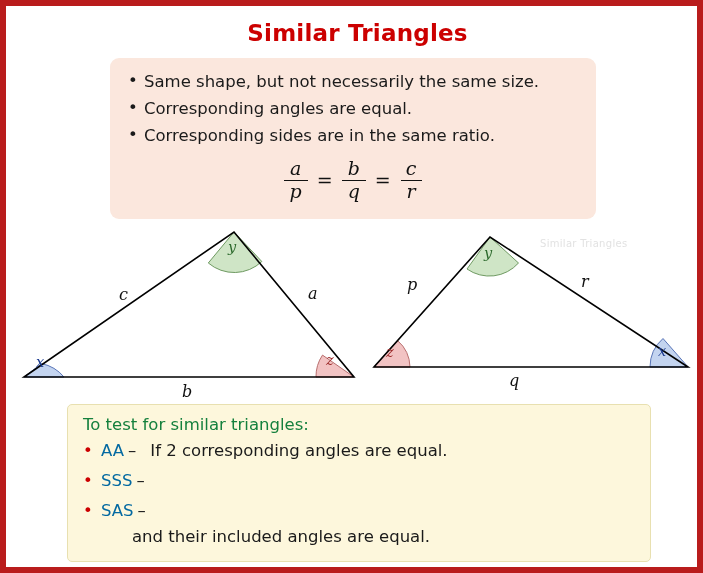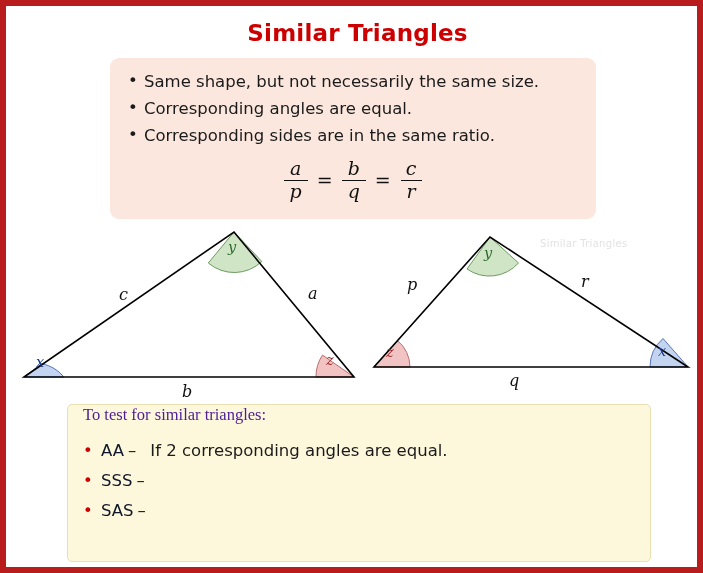--- a/index.html
+++ b/index.html
@@ -135,40 +135,39 @@
     top: 398px;
     width: 582px;
     height: 156px;
     background: #fdf7dc;
     border: 1px solid #e8e0b0;
     border-radius: 5px;
   }
   #tests-heading {
     position: absolute;
     left: 15px;
-    top: 0;
-    font-size: 16.5px;
-    color: #4c1d95;
-    font-family: Liberation Serif, serif;
+    top: 10px;
+    font-size: 16.5px;
+    color: #15803d;
   }
   .test-row {
     position: absolute;
     left: 15px;
     display: flex;
     align-items: flex-start;
     font-size: 16.5px;
     color: #1a1a1a;
   }
   .test-dot {
     flex: 0 0 18px;
     color: #cc0000;
     font-size: 16.5px;
   }
   .test-code {
-    color: #0f172a;
+    color: #0369a1;
     margin-right: 4px;
     white-space: nowrap;
   }
   .test-text {
     white-space: nowrap;
   }
   #test-0 { top: 36px; }
   #test-1 { top: 66px; }
   #test-2 { top: 96px; }
   #test-2-cont {
@@ -271,15 +270,16 @@
       <span class="test-code">SSS</span>
       <span class="test-text">–</span>
     </div>
 
     <div class="test-row" id="test-2">
       <span class="test-dot">•</span>
       <span class="test-code">SAS</span>
       <span class="test-text">–</span>
     </div>
 
+    <div id="test-2-cont">and their included angles are equal.</div>
   </div>
 
 </div>
 
 </body></html>

